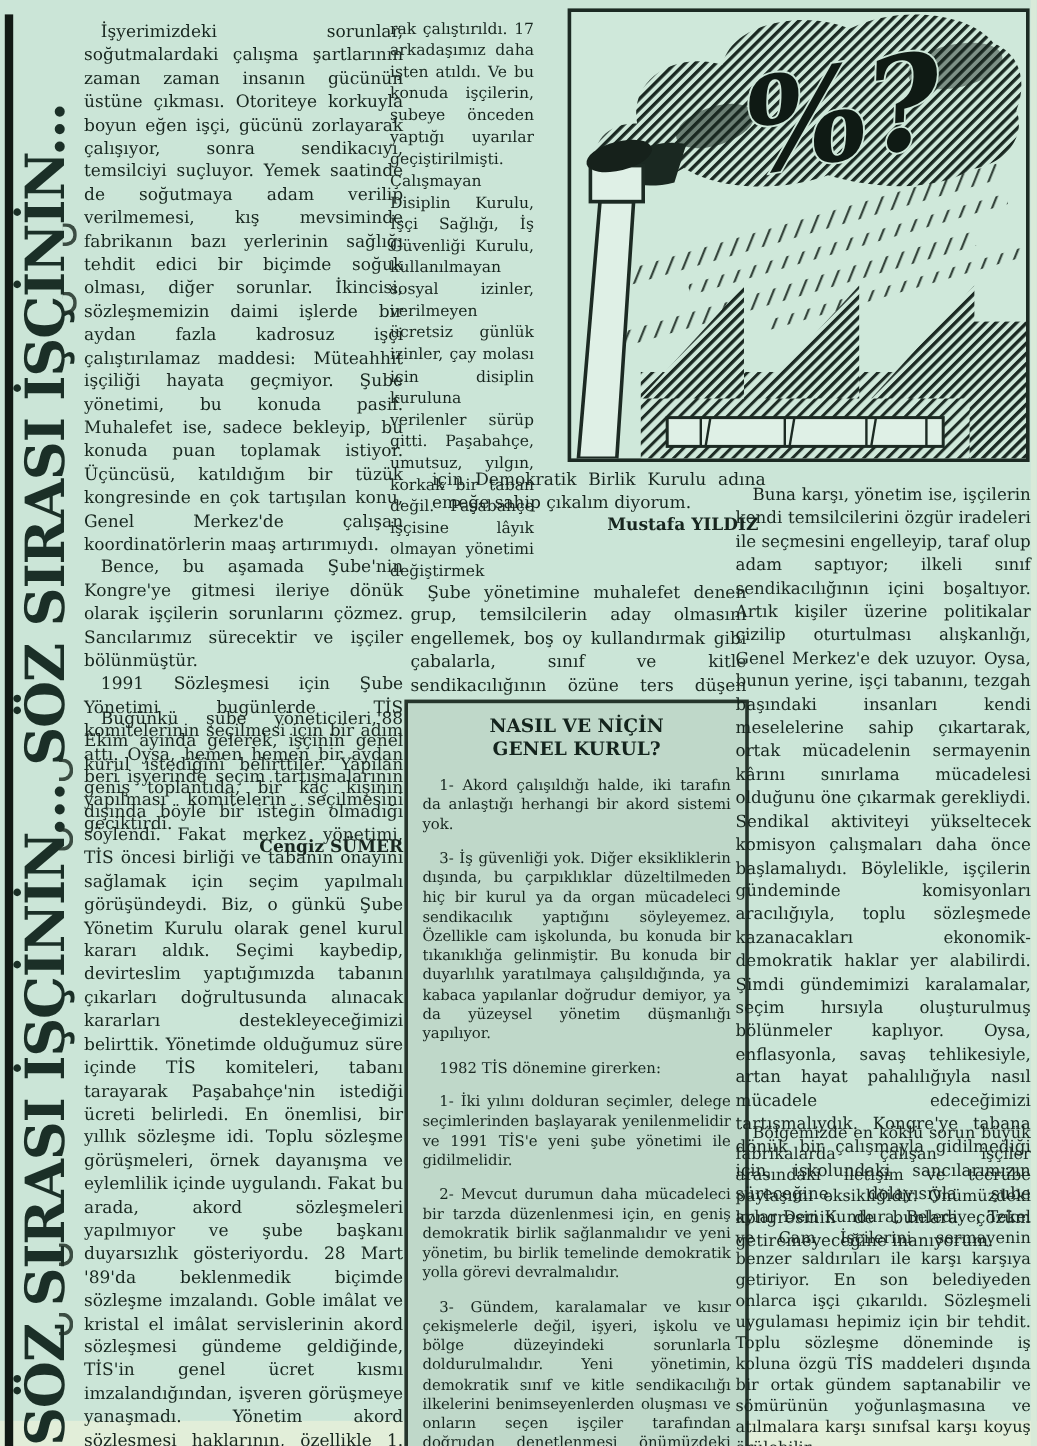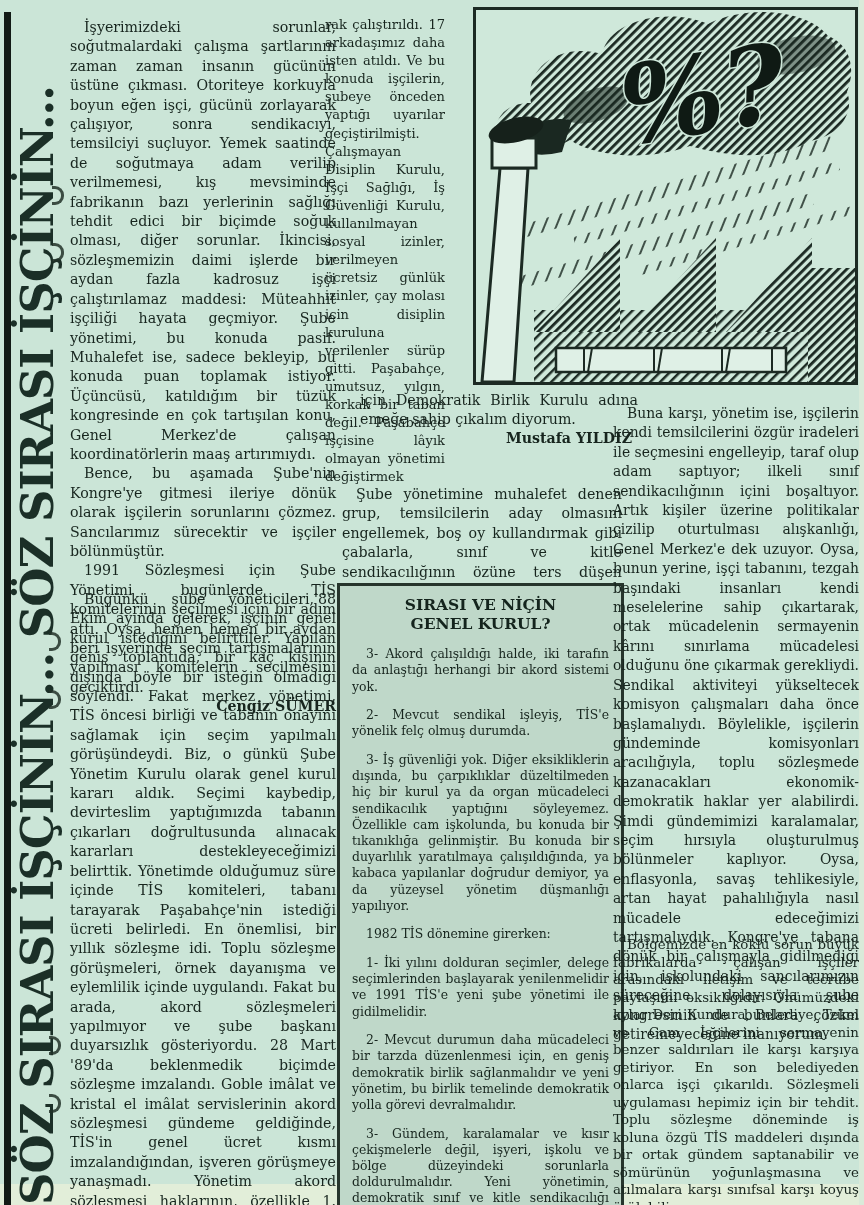--- a/index.html
+++ b/index.html
@@ -144,25 +144,24 @@
   <p>için Demokratik Birlik Kurulu adına emeğe sahip çıkalım diyorum.</p>
   <div class="sig">Mustafa YILDIZ</div>
 </div>
 
 <div class="abs txt muhalefet">
   <p class="ind">Şube yönetimine muhalefet denen grup, temsilcilerin aday olmasını engellemek, boş oy kullandırmak gibi çabalarla, sınıf ve kitle sendikacılığının özüne ters düşen grupçuluk mantığı güdüyor.</p>
 </div>
 
 <div class="abs gkbox">
   <h3>
-    <span>SIRASI VE NİÇİN</span><br>
+    <span>NASIL VE NİÇİN</span><br>
     <span>GENEL KURUL?</span>
   </h3>
-  <p class="ind">3- Akord çalışıldığı halde, iki tarafın da anlaştığı herhangi bir akord sistemi yok.</p>
-  <p class="ind">2- Mevcut sendikal işleyiş, TİS'e yönelik felç olmuş durumda.</p>
+  <p class="ind">1- Akord çalışıldığı halde, iki tarafın da anlaştığı herhangi bir akord sistemi yok.</p>
   <p class="ind">3- İş güvenliği yok. Diğer eksikliklerin dışında, bu çarpıklıklar düzeltilmeden hiç bir kurul ya da organ mücadeleci sendikacılık yaptığını söyleyemez. Özellikle cam işkolunda, bu konuda bir tıkanıklığa gelinmiştir. Bu konuda bir duyarlılık yaratılmaya çalışıldığında, ya kabaca yapılanlar doğrudur demiyor, ya da yüzeysel yönetim düşmanlığı yapılıyor.</p>
   <p class="ind">1982 TİS dönemine girerken:</p>
   <p class="ind">1- İki yılını dolduran seçimler, delege seçimlerinden başlayarak yenilenmelidir ve 1991 TİS'e yeni şube yönetimi ile gidilmelidir.</p>
   <p class="ind">2- Mevcut durumun daha mücadeleci bir tarzda düzenlenmesi için, en geniş demokratik birlik sağlanmalıdır ve yeni yönetim, bu birlik temelinde demokratik yolla görevi devralmalıdır.</p>
   <p class="ind">3- Gündem, karalamalar ve kısır çekişmelerle değil, işyeri, işkolu ve bölge düzeyindeki sorunlarla doldurulmalıdır. Yeni yönetimin, demokratik sınıf ve kitle sendikacılığı ilkelerini benimseyenlerden oluşması ve onların seçen işçiler tarafından doğrudan denetlenmesi önümüzdeki mücadele evresinin selâmeti açısından zorunludur.</p>
 </div>
 
 <div class="abs txt rightcol">
   <p class="ind">Buna karşı, yönetim ise, işçilerin kendi temsilcilerini özgür iradeleri ile seçmesini engelleyip, taraf olup adam saptıyor; ilkeli sınıf sendikacılığının içini boşaltıyor. Artık kişiler üzerine politikalar çizilip oturtulması alışkanlığı, Genel Merkez'e dek uzuyor. Oysa, bunun yerine, işçi tabanını, tezgah başındaki insanları kendi meselelerine sahip çıkartarak, ortak mücadelenin sermayenin kârını sınırlama mücadelesi olduğunu öne çıkarmak gerekliydi. Sendikal aktiviteyi yükseltecek komisyon çalışmaları daha önce başlamalıydı. Böylelikle, işçilerin gündeminde komisyonları aracılığıyla, toplu sözleşmede kazanacakları ekonomik-demokratik haklar yer alabilirdi. Şimdi gündemimizi karalamalar, seçim hırsıyla oluşturulmuş bölünmeler kaplıyor. Oysa, enflasyonla, savaş tehlikesiyle, artan hayat pahalılığıyla nasıl mücadele edeceğimizi tartışmalıydık. Kongre'ye tabana dönük bir çalışmayla gidilmediği için, işkolundaki sancılarımızın süreceğine, dolayısıyla şube kongresinin de bunlara çözüm getiremeyeceğine inanıyorum.</p>
 </div>

